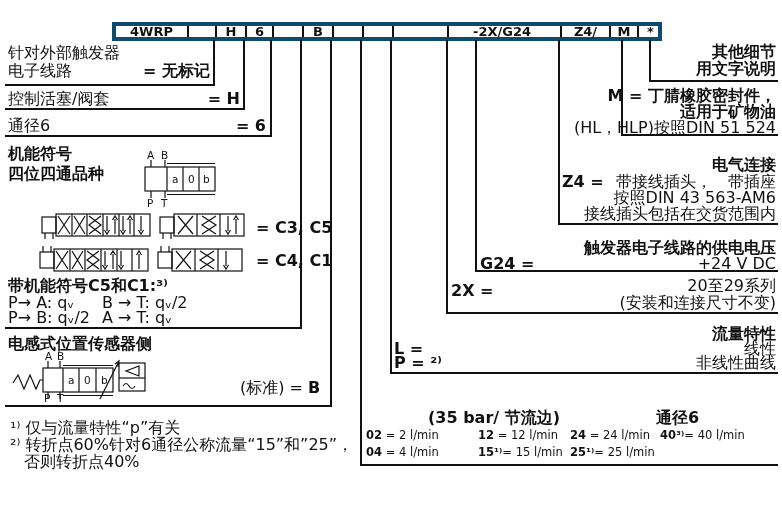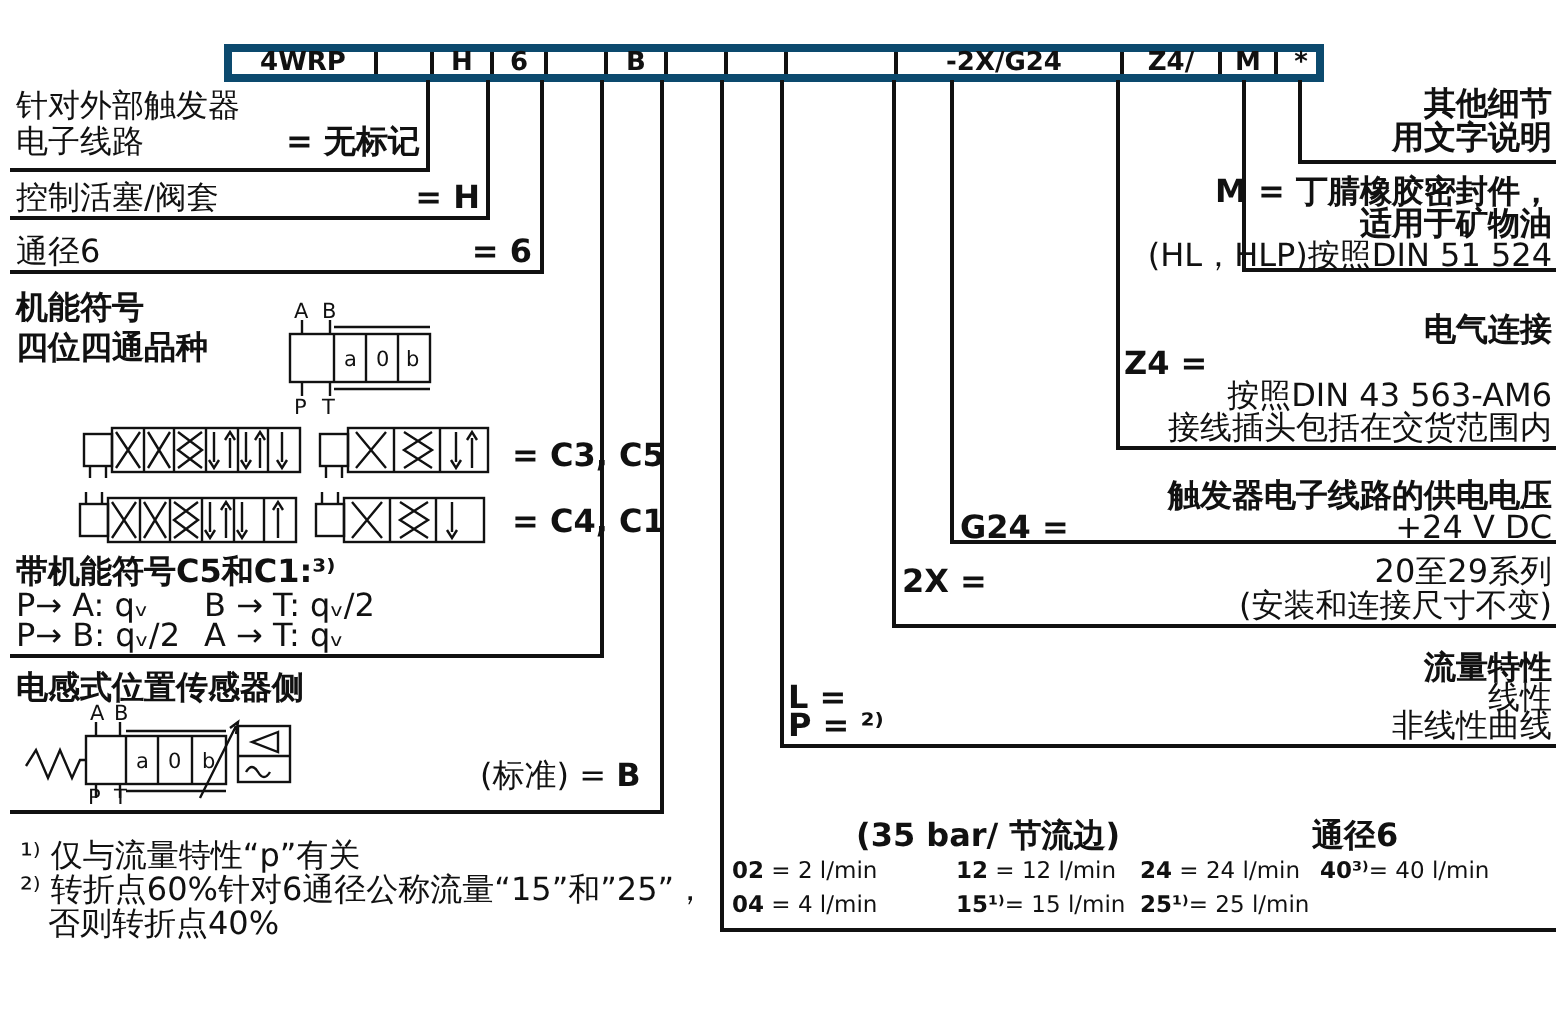--- a/index.html
+++ b/index.html
@@ -205,20 +205,21 @@
 
   <div class="t b ra" style="top:44px">其他细节</div>
   <div class="t b ra" style="top:61px">用文字说明</div>
 
   <div class="t b ra" style="top:88px">M = 丁腈橡胶密封件，</div>
   <div class="t b ra" style="top:104px">适用于矿物油</div>
   <div class="t ra" style="top:120px">(HL，HLP)按照DIN 51 524</div>
 
   <div class="t b ra" style="top:157px">电气连接</div>
   <div class="t b" style="left:562px;top:174px">Z4 =</div>
+  <div class="t ra" style="top:174px">带接线插头，　带插座</div>
   <div class="t ra" style="top:190px">按照DIN 43 563-AM6</div>
   <div class="t b ra" style="top:240px">触发器电子线路的供电电压</div>
 
   <div class="t ra" style="top:206px">接线插头包括在交货范围内</div>
   <div class="t b" style="left:480px;top:256px">G24 =</div>
   <div class="t ra" style="top:256px">+24 V DC</div>
 
   <div class="t b" style="left:451px;top:283px">2X =</div>
   <div class="t ra" style="top:278px">20至29系列</div>
   <div class="t ra" style="top:295px">(安装和连接尺寸不变)</div>

